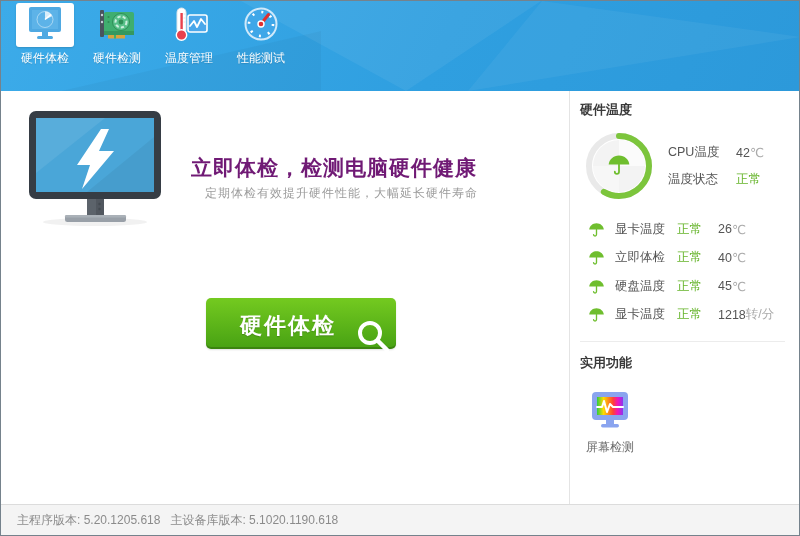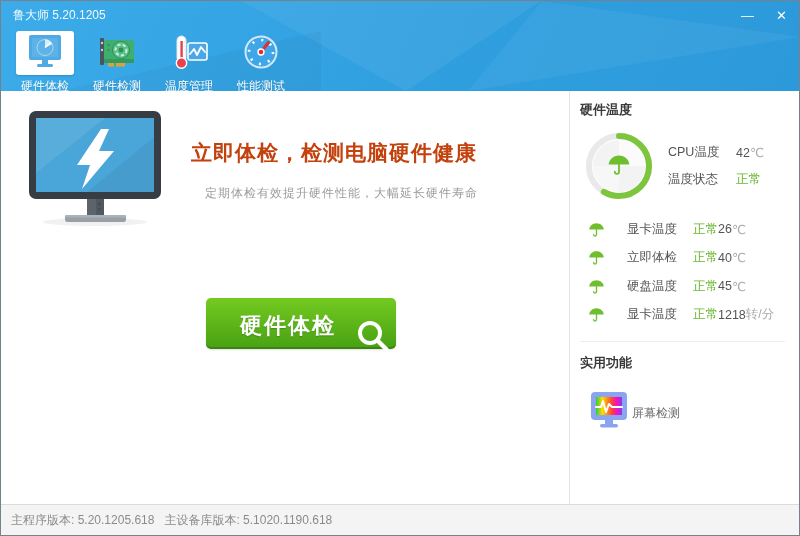--- a/index.html
+++ b/index.html
@@ -21,71 +21,64 @@
   
   .tabs{position:relative;display:flex;padding-left:8px;z-index:2;}
   .tab{width:72px;display:flex;flex-direction:column;align-items:center;margin-top:2px;}
   .tab-iconbox{width:58px;height:44px;display:flex;align-items:center;justify-content:center;border-radius:3px;}
   .tab.active .tab-iconbox{background:#fff;box-shadow:0 1px 2px rgba(0,0,0,.15);}
   .tab-label{margin-top:3px;font-size:12px;color:#fff;text-shadow:0 1px 1px rgba(0,0,0,.15);}
   
   .body{flex:1;display:flex;min-height:0;background:#fff;}
   .main{position:relative;flex:1;}
   .monitor{position:absolute;left:26px;top:18px;}
-  .headline{position:absolute;left:190px;top:48px;font-size:21px;font-weight:bold;color:#c2410c;letter-spacing:1px;}
+  .headline{position:absolute;left:190px;top:63px;font-size:21px;font-weight:bold;color:#701a75;letter-spacing:1px;}
   .subline{position:absolute;left:204px;top:94px;font-size:12px;color:#9c9c9c;letter-spacing:1px;}
   .check-btn{
     position:absolute;left:205px;top:207px;width:190px;height:51px;border:none;border-radius:5px;
     background:linear-gradient(#74ca20,#47a113);box-shadow:inset 0 -2px 0 rgba(0,0,0,.18),0 1px 2px rgba(0,0,0,.12);
     color:#fff;font-size:22px;font-weight:bold;letter-spacing:2px;cursor:pointer;
     font-family:"Liberation Sans","DejaVu Sans",sans-serif;text-shadow:0 1px 1px rgba(0,0,0,.2);
   }
   .check-btn .btn-text{position:absolute;left:34px;top:13px;}
   .btn-mag{position:absolute;right:2px;bottom:-10px;}
   
   .sidebar{width:230px;flex:0 0 230px;border-left:1px solid #e4e4e4;background:#fff;padding:10px 0 0 10px;}
   .section-title{font-size:13px;font-weight:bold;color:#3a3a3a;margin-bottom:8px;}
   .cpu-block{display:flex;align-items:center;margin-bottom:10px;}
   .gauge{flex:0 0 78px;}
   .cpu-info{margin-left:10px;}
   .cpu-row{display:flex;align-items:center;height:27px;font-size:12.5px;color:#555;}
   .cpu-row .lbl{width:68px;}
   .val{color:#555;}
   .unit{color:#aaa;}
   .status-ok{color:#67b52c;}
-  .temp-rows{margin-top:9px;text-align:right;}
+  .temp-rows{margin-top:9px;}
   .temp-row{display:flex;align-items:center;height:28.5px;font-size:12.5px;color:#555;}
   .temp-row .t-icon{width:18px;margin-left:8px;display:flex;}
   .temp-row .lbl{margin-left:9px;width:62px;}
   .temp-row .st{width:41px;}
   .s-divider{border-top:1px solid #ececec;margin:12px 14px 0 0;}
   .tools-title{margin-top:12px;}
-  .tool{display:inline-flex;flex-direction:row;align-items:center;margin:8px 0 0 6px;cursor:pointer;}
+  .tool{display:inline-flex;flex-direction:column;align-items:center;margin:8px 0 0 6px;cursor:pointer;}
   .tool-label{margin-top:7px;font-size:12px;color:#6a6a6a;}
   
-  .statusbar{height:31px;flex:0 0 31px;background:#f4f4f4;border-top:1px solid #dcdcdc;display:flex;align-items:center;padding:0 10px;font-size:12px;color:#8b8b8b;}
+  .statusbar{height:31px;flex:0 0 31px;background:#f4f4f4;border-top:1px solid #dcdcdc;display:flex;align-items:center;padding:0 16px;font-size:12px;color:#8b8b8b;}
   .statusbar .seg2{margin-left:10px;}
 </style>
 </head>
 <body>
 
 <div class="window">
 
   <div class="header">
     <div class="facet f1"></div>
     <div class="facet f2"></div>
     <div class="facet f3"></div>
 
-    <div class="titlebar">
-      <span class="title">鲁大师 5.20.1205</span>
-      <div class="win-controls">
-        <span class="win-btn">—</span>
-        <span class="win-btn">✕</span>
-      </div>
-    </div>
 
     <div class="tabs">
 
       <div class="tab active">
         <div class="tab-iconbox">
           <svg width="40" height="38" viewBox="0 0 40 38">
             <rect x="4" y="1" width="32" height="25" rx="2" fill="#4fa9e2"></rect>
             <rect x="7" y="4" width="26" height="19" fill="#5db3e8"></rect>
             <path d="M20 13.5 L20 5.5 A8 8 0 0 1 27.2 10.2 Z" fill="#ffffff" opacity="0.75"></path>
             <circle cx="20" cy="13.5" r="8" fill="none" stroke="#ffffff" stroke-width="1" opacity="0.45"></circle>

